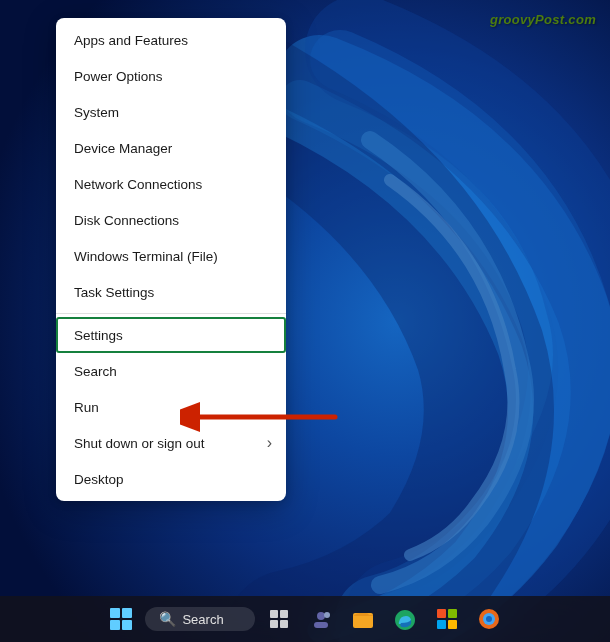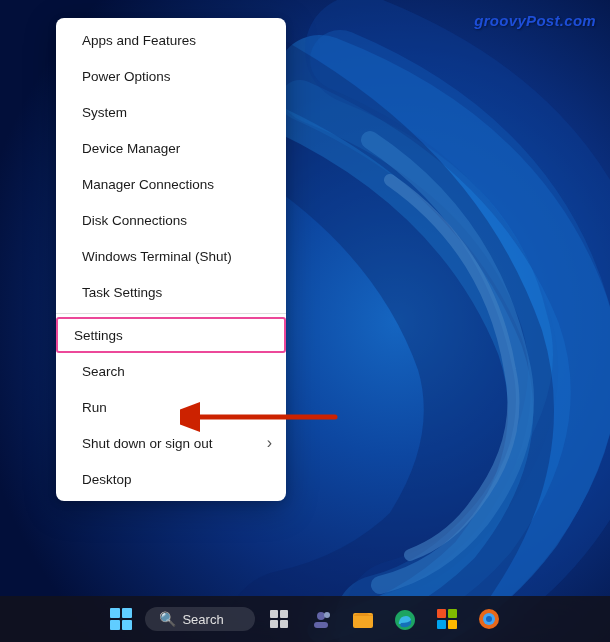--- a/index.html
+++ b/index.html
@@ -25,22 +25,22 @@
       inset: 0;
       width: 100%;
       height: 100%;
     }
 
     
     .watermark {
       position: absolute;
       top: 12px;
       right: 14px;
-      color: #1d4ed8;
-      font-size: 15px;
+      color: #4d7c0f;
+      font-size: 13px;
       font-style: italic;
       font-weight: bold;
       text-shadow: 1px 1px 2px rgba(0,0,0,0.4);
       z-index: 10;
       letter-spacing: 0.3px;
     }
 
     
     .context-menu {
       position: absolute;
@@ -51,39 +51,39 @@
       border-radius: 8px;
       box-shadow: 0 8px 32px rgba(0,0,0,0.28), 0 2px 8px rgba(0,0,0,0.15);
       z-index: 100;
       padding: 4px 0;
       overflow: hidden;
     }
 
     .menu-item {
       display: flex;
       align-items: center;
-      padding: 7px 26px;
+      padding: 7px 18px;
       font-size: 13.5px;
       color: #1a1a1a;
       cursor: pointer;
       position: relative;
       white-space: nowrap;
       min-height: 36px;
     }
 
     .menu-item.has-arrow::after {
       content: '›';
       position: absolute;
       right: 14px;
       font-size: 16px;
       color: #555;
     }
 
     .menu-item.highlighted {
-      border: 2px solid #ec4899;
+      border: 2px solid #15803d;
       border-radius: 3px;
       padding: 5px 16px;
     }
 
     .menu-separator {
       height: 1px;
       background: #e0e0e0;
       margin: 3px 0;
     }
 
@@ -174,23 +174,23 @@
   </svg>
 </div>
 
 <div class="watermark">groovyPost.com</div>
 
 <div class="context-menu" id="context-menu">
 <div class="menu-item">Apps and Features</div>
     <div class="menu-item">Power Options</div>
     <div class="menu-item">System</div>
     <div class="menu-item">Device Manager</div>
-    <div class="menu-item">Manager Connections</div>
+    <div class="menu-item">Network Connections</div>
     <div class="menu-item">Disk Connections</div>
-    <div class="menu-item">Windows Terminal (Shut)</div>
+    <div class="menu-item">Windows Terminal (File)</div>
     <div class="menu-item">Task Settings</div>
     <div class="menu-separator"></div>
     <div class="menu-item highlighted">Settings</div>
     <div class="menu-item">Search</div>
     <div class="menu-item">Run</div>
     <div class="menu-item has-arrow">Shut down or sign out</div>
     <div class="menu-item">Desktop</div>
   </div>
 
 <svg class="arrow-annotation" width="160" height="50" viewBox="0 0 160 50">

